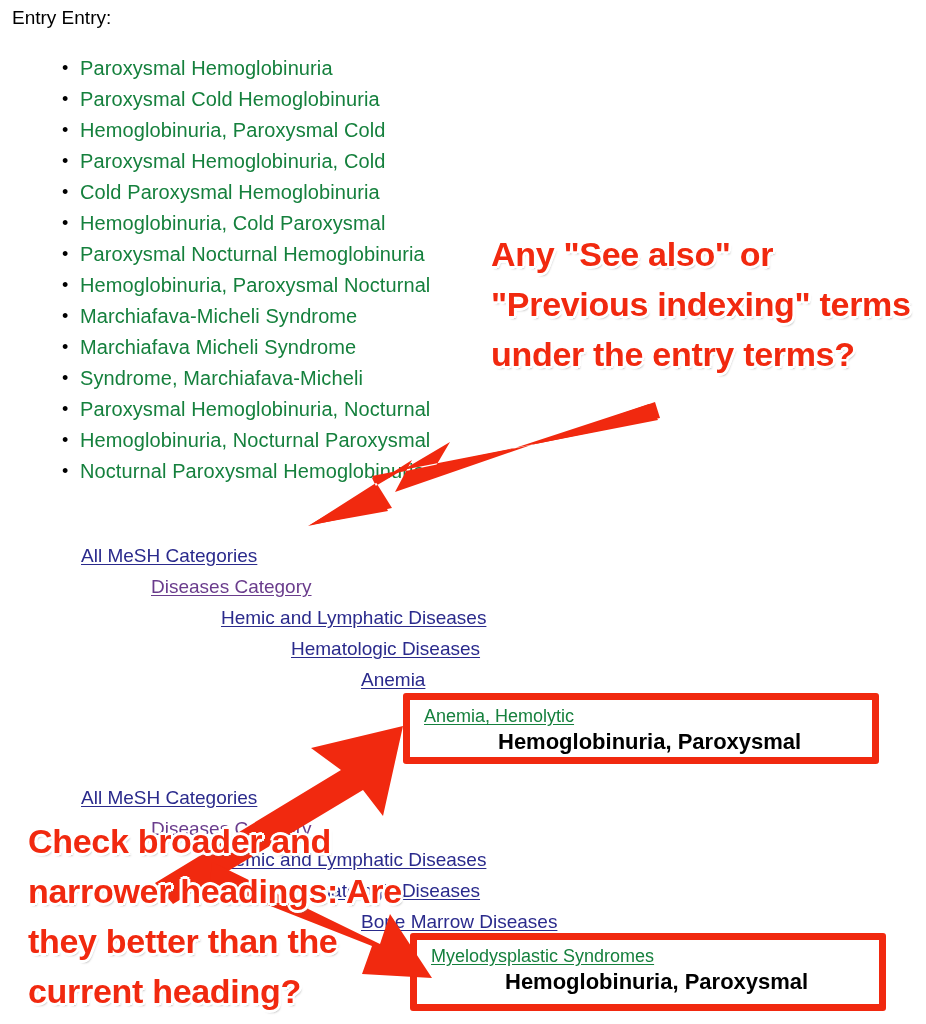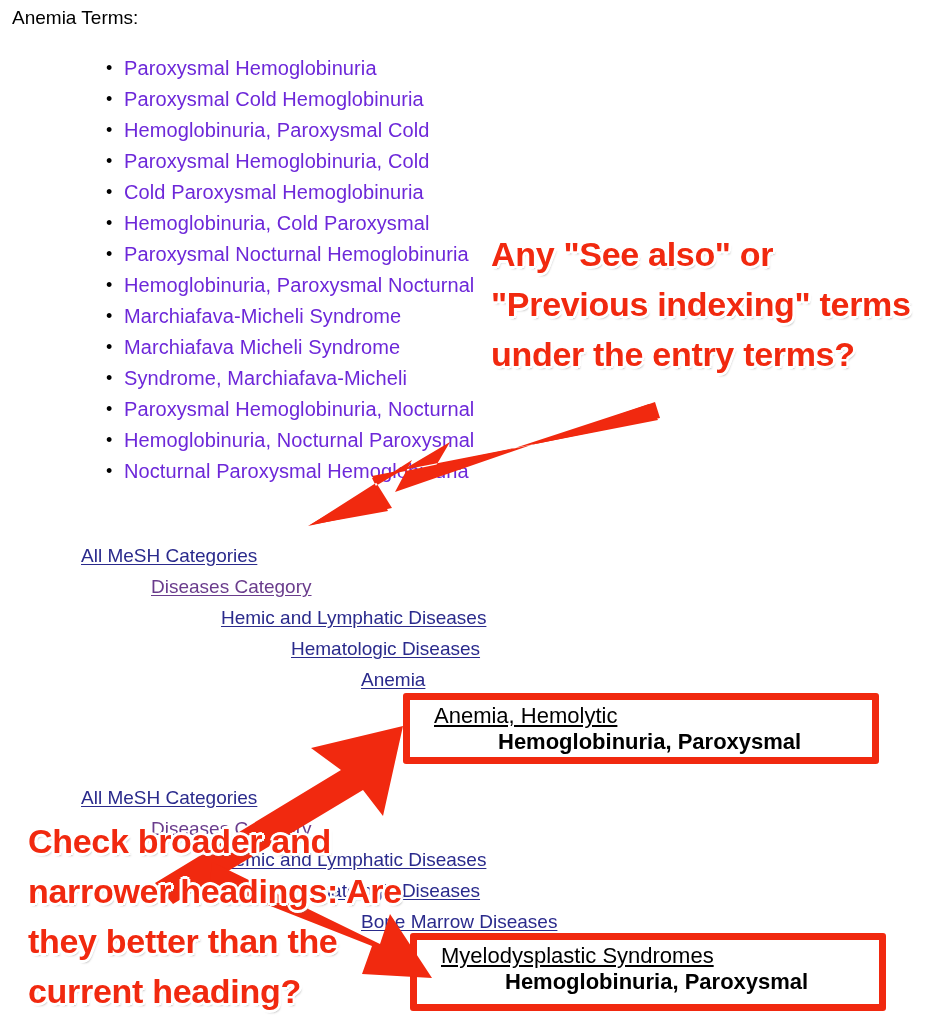--- a/index.html
+++ b/index.html
@@ -36,24 +36,23 @@
     top: 53px;
     margin: 0;
     padding: 0 0 0 34px;
     list-style: none;
     width: 560px;
   }
   .entry-list li {
     position: relative;
     font-size: 20px;
     line-height: 31px;
-    color: #6d28d9;
+    color: #15803d;
     white-space: nowrap;
     letter-spacing: 0.1px;
-    margin-left: 44px;
   }
   .entry-list li::before {
     content: "\2022";
     position: absolute;
     left: -18px;
     top: 0;
     font-size: 18px;
     line-height: 31px;
     color: #000000;
   }
@@ -105,25 +104,25 @@
     height: 71px;
   }
   #hl-box-2 {
     left: 410px;
     top: 933px;
     width: 476px;
     height: 78px;
   }
   .hl-box .hl-link {
     position: absolute;
-    left: 24px;
+    left: 14px;
     top: 2px;
-    font-size: 22px;
+    font-size: 18px;
     line-height: 28px;
-    color: #000000;
+    color: #15803d;
     text-decoration: underline;
     text-underline-offset: 2px;
     white-space: nowrap;
     cursor: pointer;
   }
   .hl-box .hl-current {
     position: absolute;
     left: 88px;
     top: 28px;
     font-size: 22px;
@@ -172,21 +171,21 @@
   }
   #arrow-1 { left: 300px; top: 398px; }
   #arrow-2 { left: 155px; top: 718px; }
   #arrow-3 { left: 210px; top: 860px; }
 </style>
 </head>
 <body>
 
 <div id="page">
 
-  <div class="entry-heading">Anemia Terms:</div>
+  <div class="entry-heading">Entry Entry:</div>
 
   <ul class="entry-list" id="entry-list">
       <li>Paroxysmal Hemoglobinuria</li>
       <li>Paroxysmal Cold Hemoglobinuria</li>
       <li>Hemoglobinuria, Paroxysmal Cold</li>
       <li>Paroxysmal Hemoglobinuria, Cold</li>
       <li>Cold Paroxysmal Hemoglobinuria</li>
       <li>Hemoglobinuria, Cold Paroxysmal</li>
       <li>Paroxysmal Nocturnal Hemoglobinuria</li>
       <li>Hemoglobinuria, Paroxysmal Nocturnal</li>

